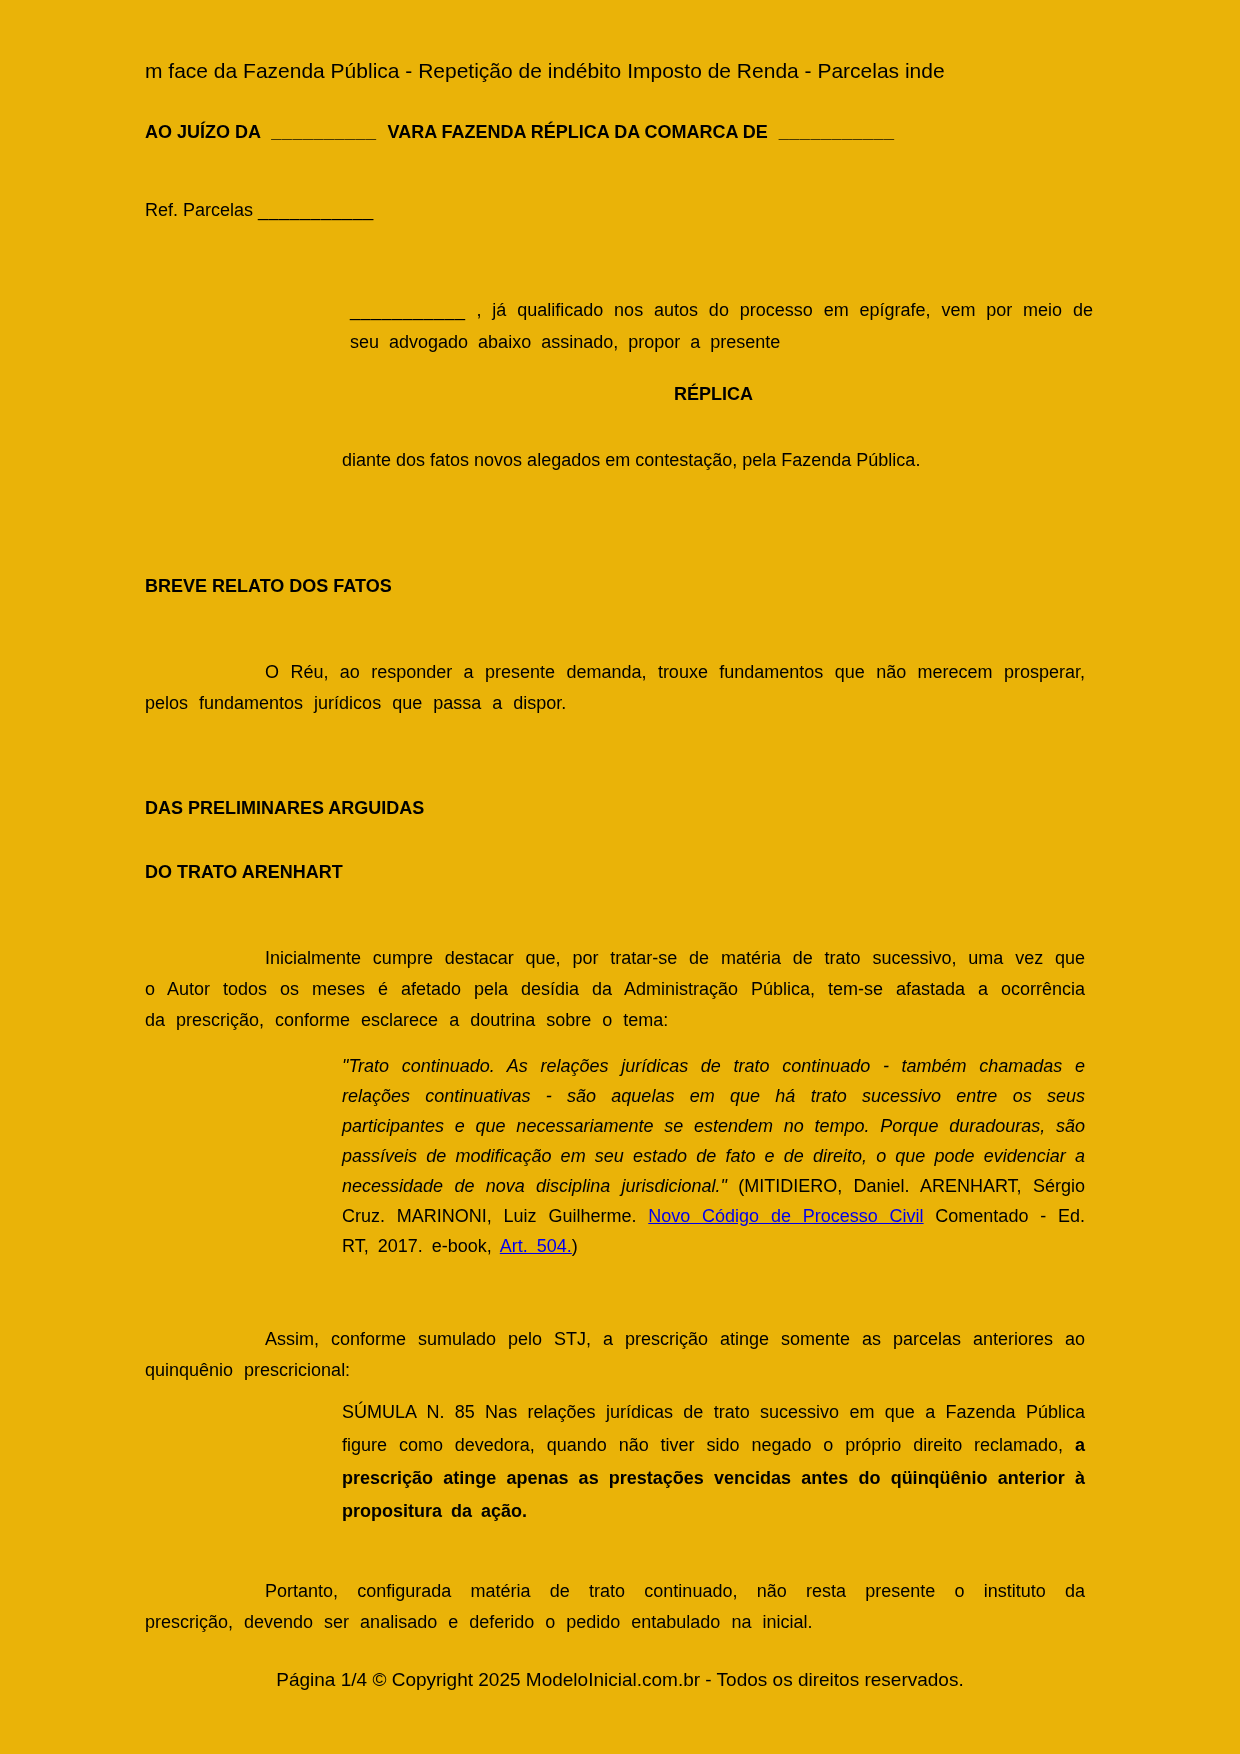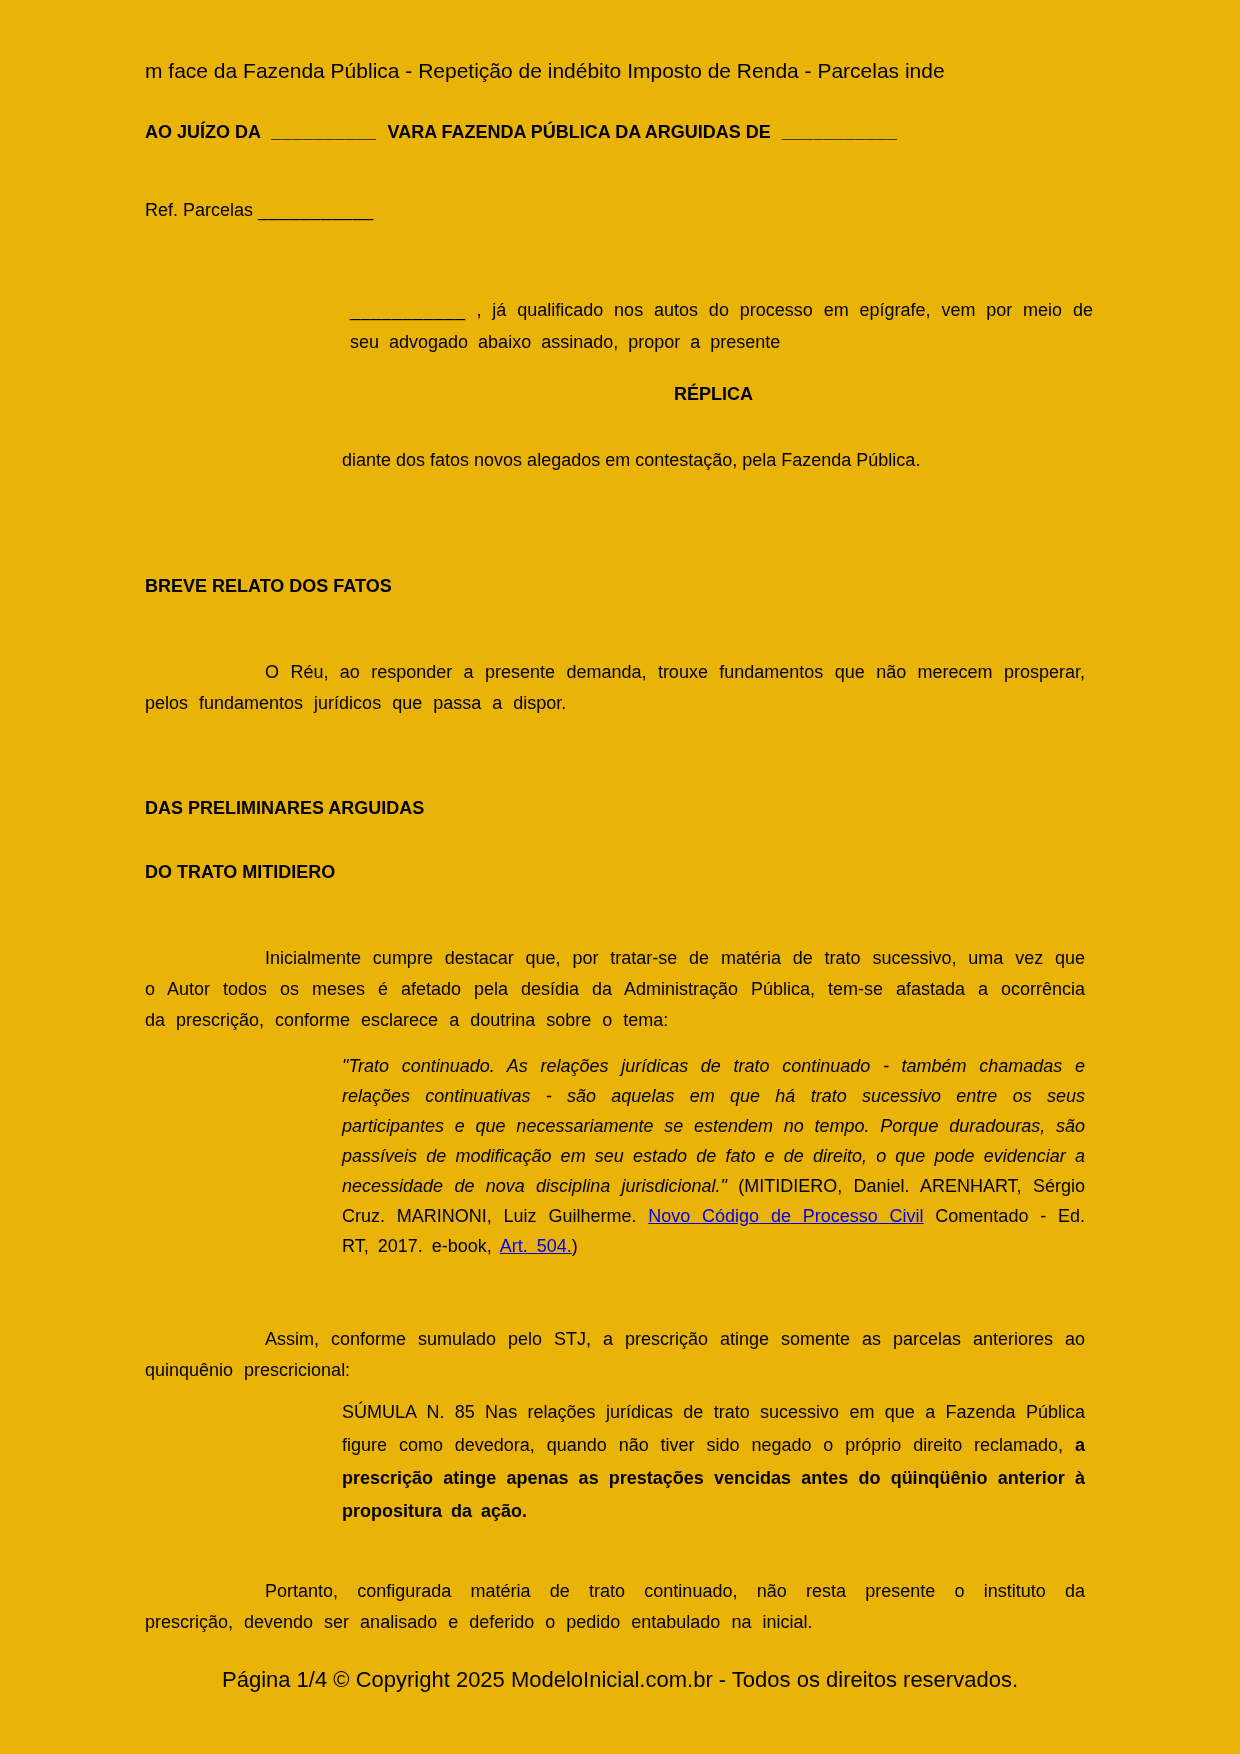--- a/index.html
+++ b/index.html
@@ -73,55 +73,55 @@
   }
   .italic { font-style: italic; }
   .bold { font-weight: bold; }
   a.doc-link {
     color: #0000EE;
     text-decoration: underline;
     cursor: pointer;
   }
   .page-footer {
     top: 1668px; left: 0; width: 1240px;
-    text-align: center; font-size: 22px; line-height: 24px;
+    text-align: center; font-size: 19px; line-height: 24px;
   }
 </style>
 </head>
 <body>
 
 <div class="page">
 
   <div class="abs clipped-header">m face da Fazenda Pública - Repetição de indébito Imposto de Renda - Parcelas inde</div>
 
   <div class="abs court-line">
     <span>AO JUÍZO DA</span>
     <span class="blank">__________</span>
-    <span>VARA FAZENDA PÚBLICA DA ARGUIDAS DE</span>
+    <span>VARA FAZENDA RÉPLICA DA COMARCA DE</span>
     <span class="blank">___________</span>
   </div>
 
   <div class="abs ref-line">
     <span>Ref. Parcelas</span>
     <span class="blank">___________</span>
   </div>
 
   <p class="abs intro-para"><span class="blank">___________</span><span> , já qualificado nos autos do processo em epígrafe, vem por meio de seu advogado abaixo assinado, propor a presente</span></p>
 
   <div class="abs doc-title">RÉPLICA</div>
 
   <div class="abs doc-subtitle">diante dos fatos novos alegados em contestação, pela Fazenda Pública.</div>
 
   <div class="abs heading h-breve">BREVE RELATO DOS FATOS</div>
 
   <p class="abs body-para p-reu">O Réu, ao responder a presente demanda, trouxe fundamentos que não merecem prosperar, pelos fundamentos jurídicos que passa a dispor.</p>
 
   <div class="abs heading h-prelim">DAS PRELIMINARES ARGUIDAS</div>
 
-  <div class="abs heading h-trato">DO TRATO MITIDIERO</div>
+  <div class="abs heading h-trato">DO TRATO ARENHART</div>
 
   <p class="abs body-para p-inicialmente">Inicialmente cumpre destacar que, por tratar-se de matéria de trato sucessivo, uma vez que o Autor todos os meses é afetado pela desídia da Administração Pública, tem-se afastada a ocorrência da prescrição, conforme esclarece a doutrina sobre o tema:</p>
 
   <blockquote class="abs quote-block"><span class="italic">"Trato continuado. As relações jurídicas de trato continuado - também chamadas e relações continuativas - são aquelas em que há trato sucessivo entre os seus participantes e que necessariamente se estendem no tempo. Porque duradouras, são passíveis de modificação em seu estado de fato e de direito, o que pode evidenciar a necessidade de nova disciplina jurisdicional."</span> <span>(MITIDIERO, Daniel. ARENHART, Sérgio Cruz. MARINONI, Luiz Guilherme. </span><a class="doc-link">Novo Código de Processo Civil</a><span> Comentado - Ed. RT, 2017. e-book, </span><a class="doc-link">Art. 504.</a><span>)</span></blockquote>
 
   <p class="abs body-para p-assim">Assim, conforme sumulado pelo STJ, a prescrição atinge somente as parcelas anteriores ao quinquênio prescricional:</p>
 
   <blockquote class="abs sumula-block"><span>SÚMULA N. 85 Nas relações jurídicas de trato sucessivo em que a Fazenda Pública figure como devedora, quando não tiver sido negado o próprio direito reclamado, </span><span class="bold">a prescrição atinge apenas as prestações vencidas antes do qüinqüênio anterior à propositura da ação.</span></blockquote>
 
   <p class="abs body-para p-portanto">Portanto, configurada matéria de trato continuado, não resta presente o instituto da prescrição, devendo ser analisado e deferido o pedido entabulado na inicial.</p>

